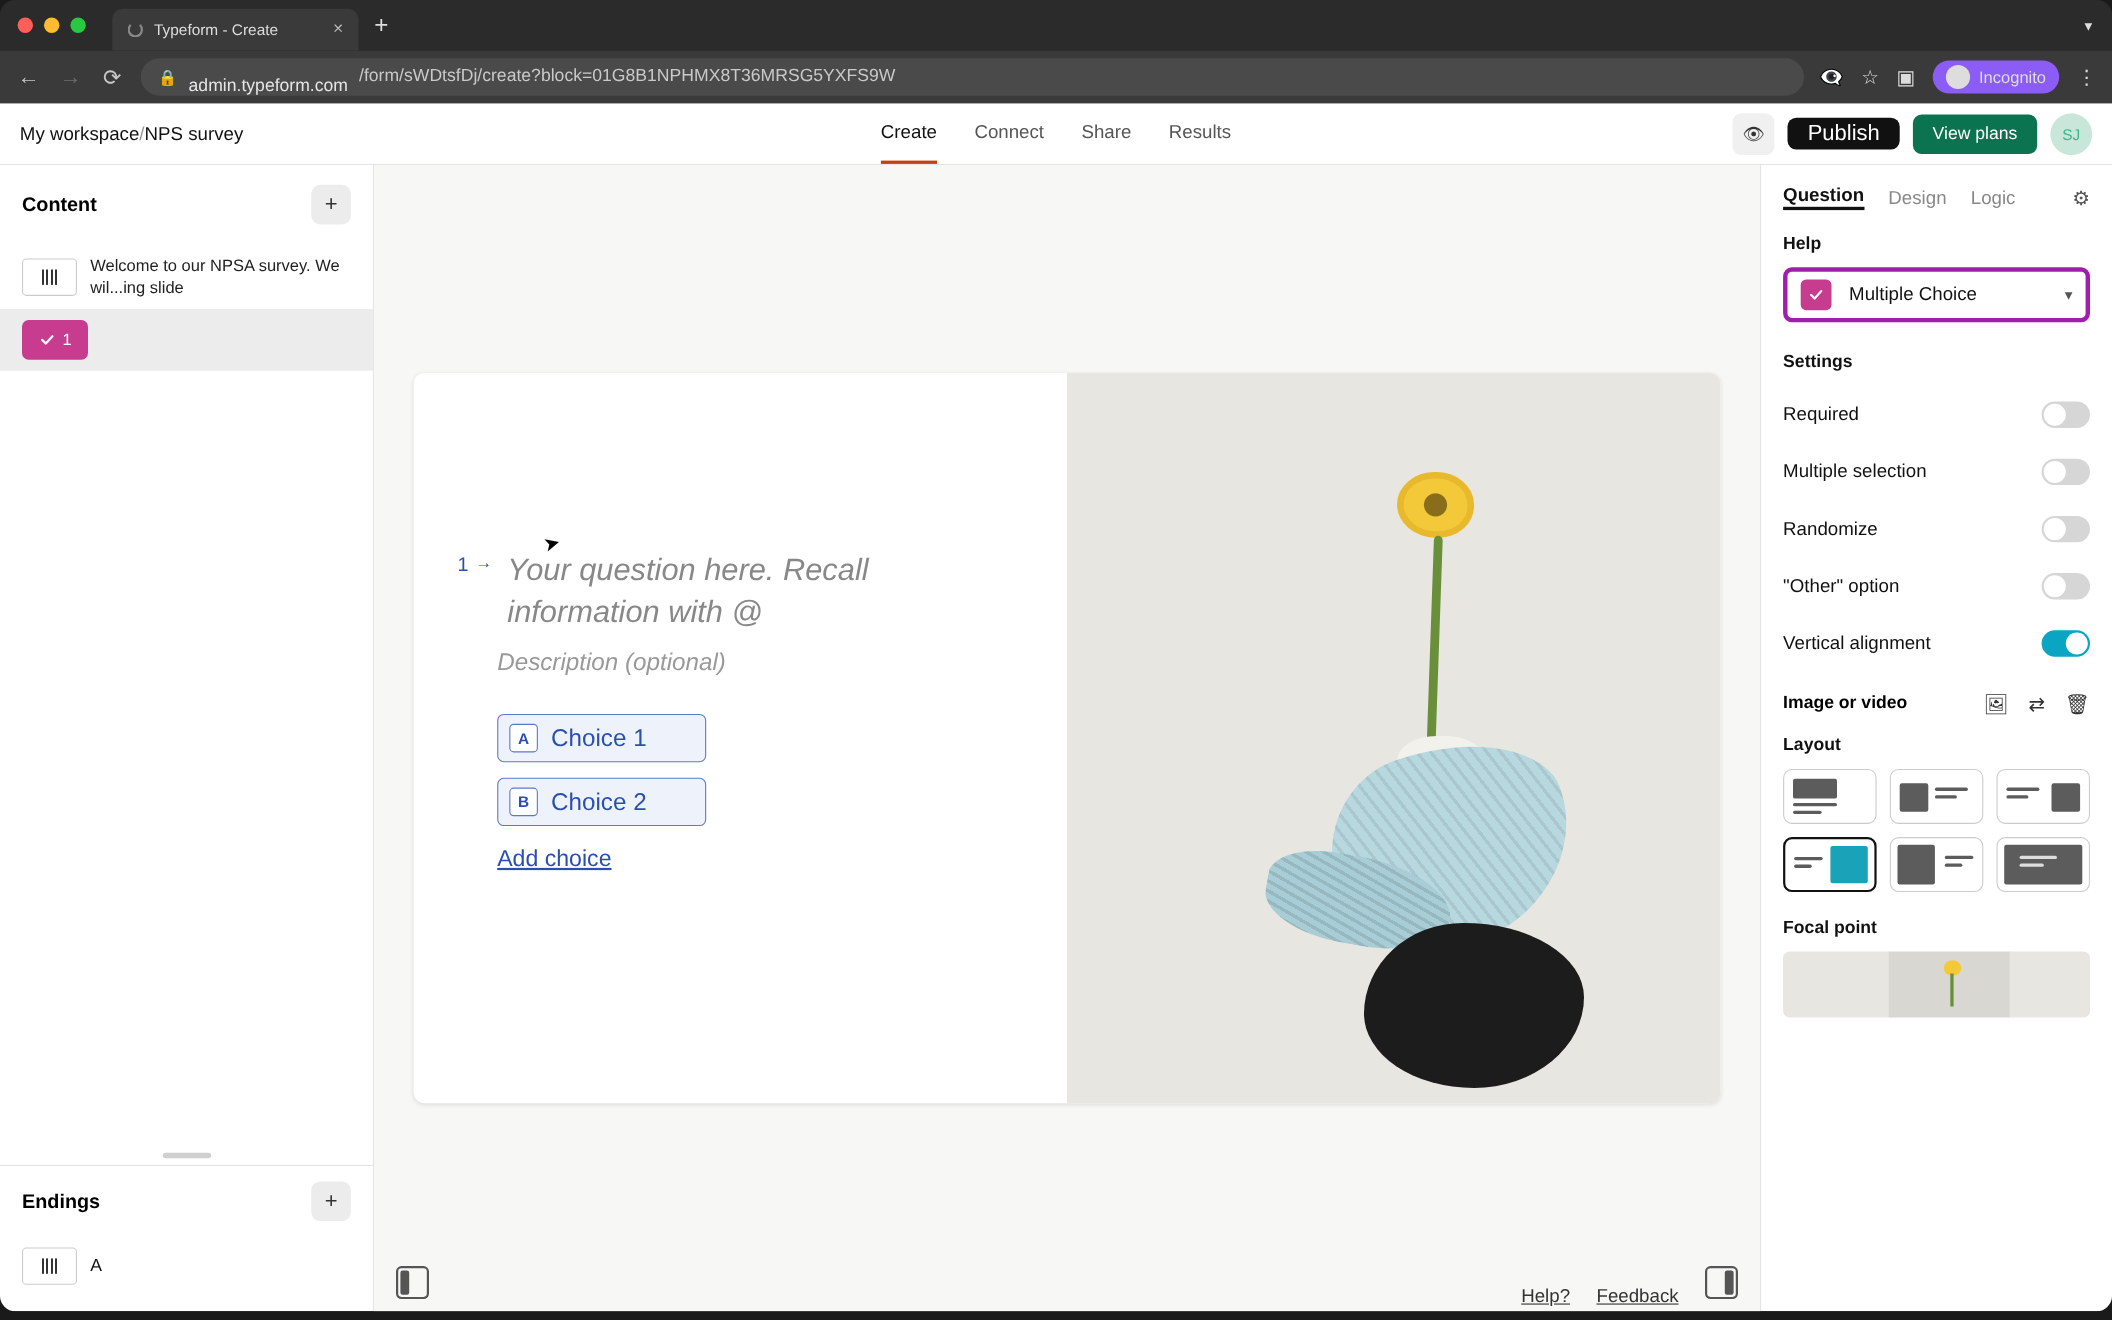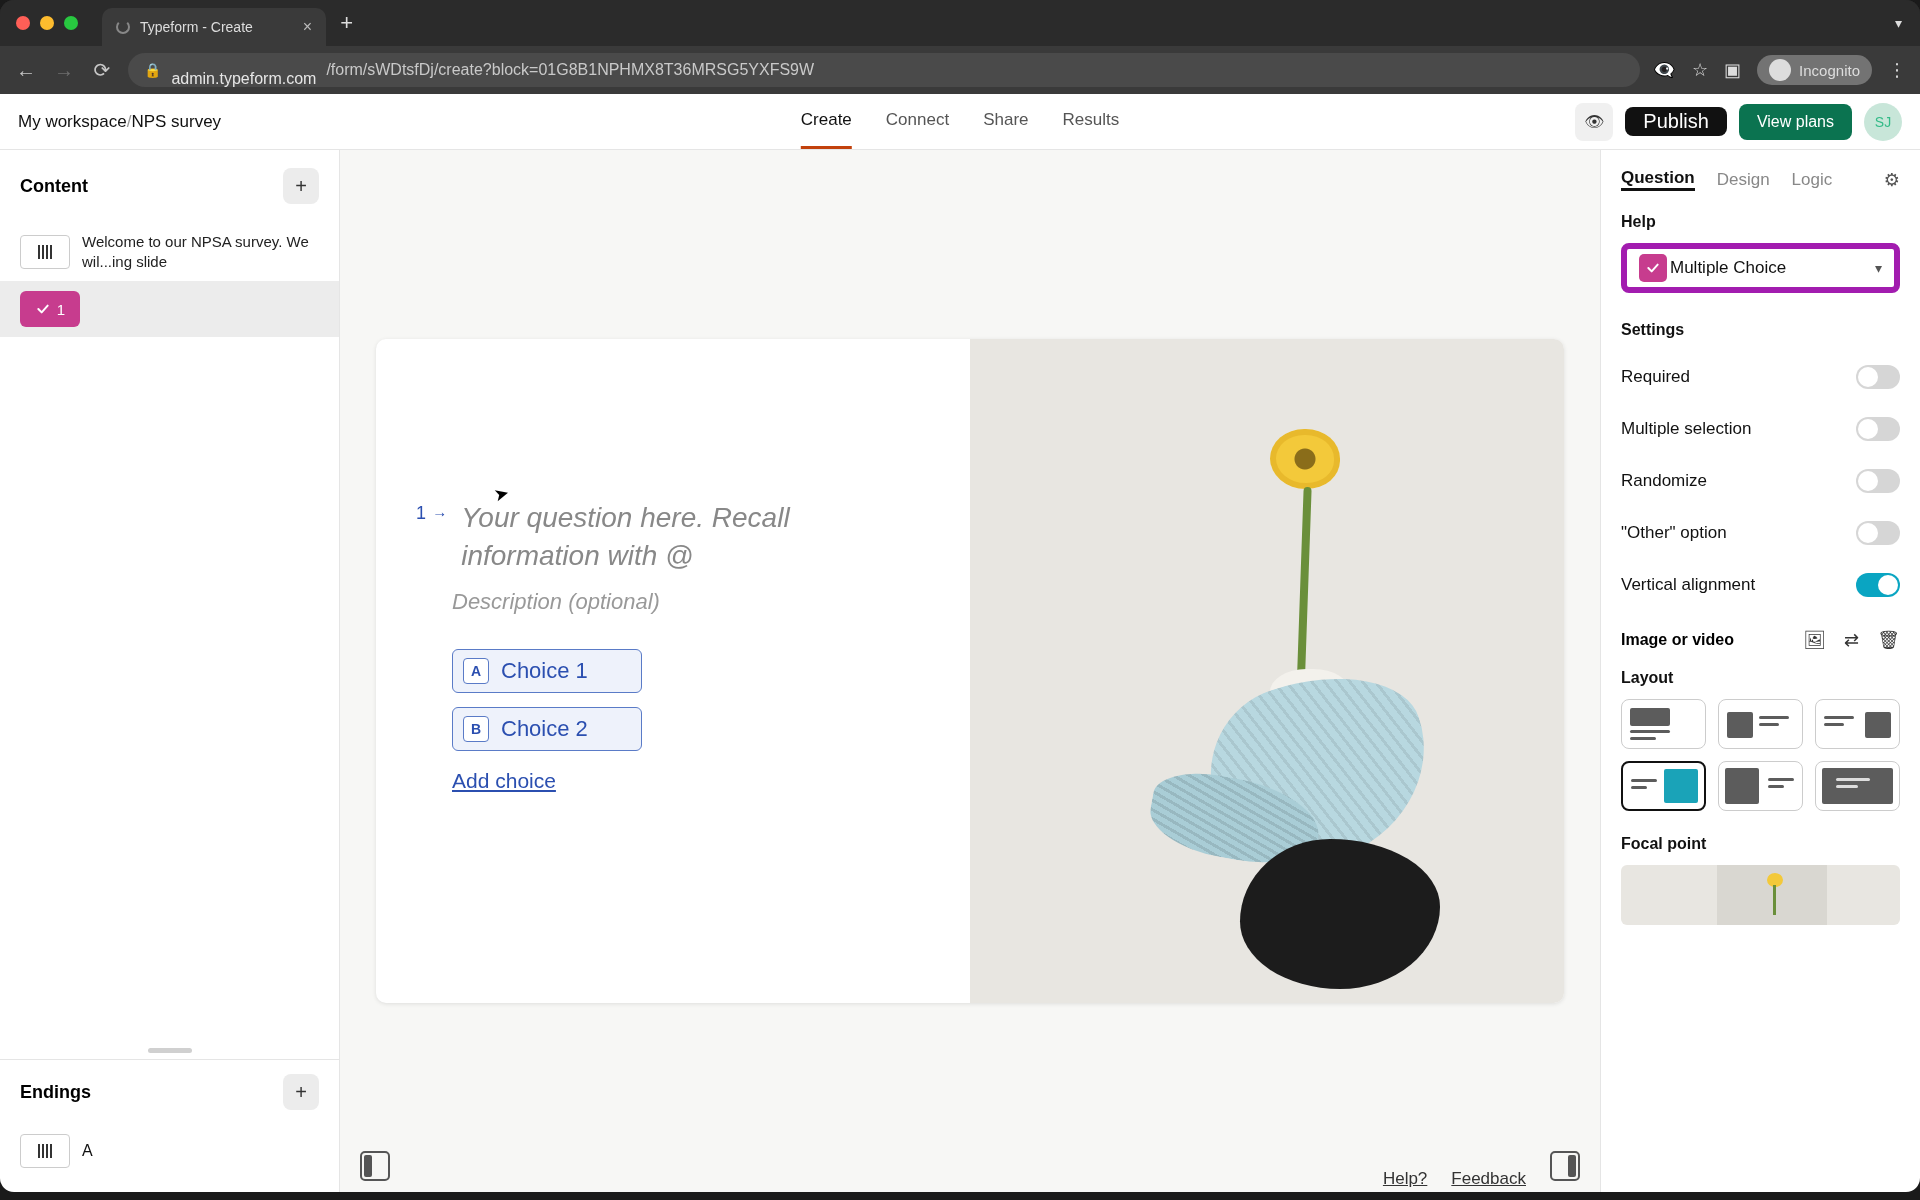--- a/index.html
+++ b/index.html
@@ -20,21 +20,21 @@
 .newtab { color: #ddd; font-size: 22px; margin-left: 14px; }
 .chev { position: absolute; right: 18px; color: #ddd; font-size: 14px; }
 
 .addrbar { height: 48px; background: #3a3a3a; display: flex; align-items: center; padding: 0 14px; gap: 14px; }
 .navicon { color: #c7c7c7; font-size: 20px; width: 24px; text-align: center; }
 .navicon.dim { color: #6e6e6e; }
 .url { flex: 1; background: #4a4a4a; border-radius: 24px; height: 34px; display: flex; align-items: center; padding: 0 16px; color: #c9c9c9; font-size: 16px; gap: 10px; }
 .url .lock { font-size: 14px; }
 .url .host { color: #e6e6e6; margin-top: 17px; }
 .right-icons { display: flex; align-items: center; gap: 16px; color: #ddd; font-size: 18px; }
-.incog { display: flex; align-items: center; gap: 8px; background: #737373; border-radius: 20px; padding: 4px 12px; font-size: 15px; }
+.incog { display: flex; align-items: center; gap: 8px; background: #8b5cf6; border-radius: 20px; padding: 4px 12px; font-size: 15px; }
 .incog .mask { width: 22px; height: 22px; background: #ddd; border-radius: 50%; }
 
 
 .app { flex: 1; background: #fff; display: flex; flex-direction: column; }
 .topbar { height: 56px; border-bottom: 1px solid #e5e5e5; display: flex; align-items: center; padding: 0 18px; }
 .crumbs { font-size: 17px; color: #111; display: flex; align-items: center; }
 .crumbs .sep { color: #999; }
 .tabsnav { position: absolute; left: 50%; transform: translateX(-50%); display: flex; gap: 34px; font-size: 17px; color: #555; }
 .tabsnav .t { padding: 16px 0; cursor: pointer; }
 .tabsnav .t.active { color: #111; border-bottom: 3px solid #c2410c; font-weight: 500; }
@@ -101,21 +101,21 @@
 .bottom-links { display: flex; gap: 24px; font-size: 17px; color: #333; align-items: center; }
 .bottom-links span { text-decoration: underline; margin-top: 25px; }
 
 
 .right { width: 320px; border-left: 1px solid #e5e5e5; padding: 18px 20px; overflow: hidden; }
 .rtabs { display: flex; gap: 22px; align-items: center; font-size: 17px; color: #888; margin-bottom: 22px; }
 .rtabs .rt { cursor: pointer; }
 .rtabs .rt.active { color: #111; border-bottom: 3px solid #111; font-weight: 600; }
 .rtabs .gear { margin-left: auto; color: #555; font-size: 18px; }
 .sec-label { font-size: 16px; font-weight: 600; color: #111; margin-bottom: 12px; }
-.type-select { border: 6px solid #a21caf; border-radius: 8px; height: 50px; display: flex; align-items: center; padding: 0 12px; gap: 3px; margin-bottom: 28px; cursor: pointer; }
+.type-select { border: 4px solid #a21caf; border-radius: 8px; height: 50px; display: flex; align-items: center; padding: 0 12px; gap: 16px; margin-bottom: 28px; cursor: pointer; }
 .type-select .badge { width: 28px; height: 28px; border-radius: 5px; background: #c73c8e; display: flex; align-items: center; justify-content: center; }
 .type-select .badge svg { width: 16px; height: 16px; stroke: #fff; }
 .type-select .name { font-size: 17px; color: #111; flex: 1; }
 .type-select .chev { position: static; color: #555; font-size: 14px; }
 .setting-row { display: flex; align-items: center; justify-content: space-between; padding: 14px 0; font-size: 17px; color: #111; }
 .toggle { width: 44px; height: 24px; border-radius: 12px; background: #d6d6d6; position: relative; cursor: pointer; }
 .toggle::after { content: ""; position: absolute; top: 2px; left: 2px; width: 20px; height: 20px; background: #fff; border-radius: 50%; }
 .toggle.on { background: #0aa5c2; }
 .toggle.on::after { left: auto; right: 2px; }
 .media-row { display: flex; align-items: center; gap: 18px; padding: 18px 0; }

